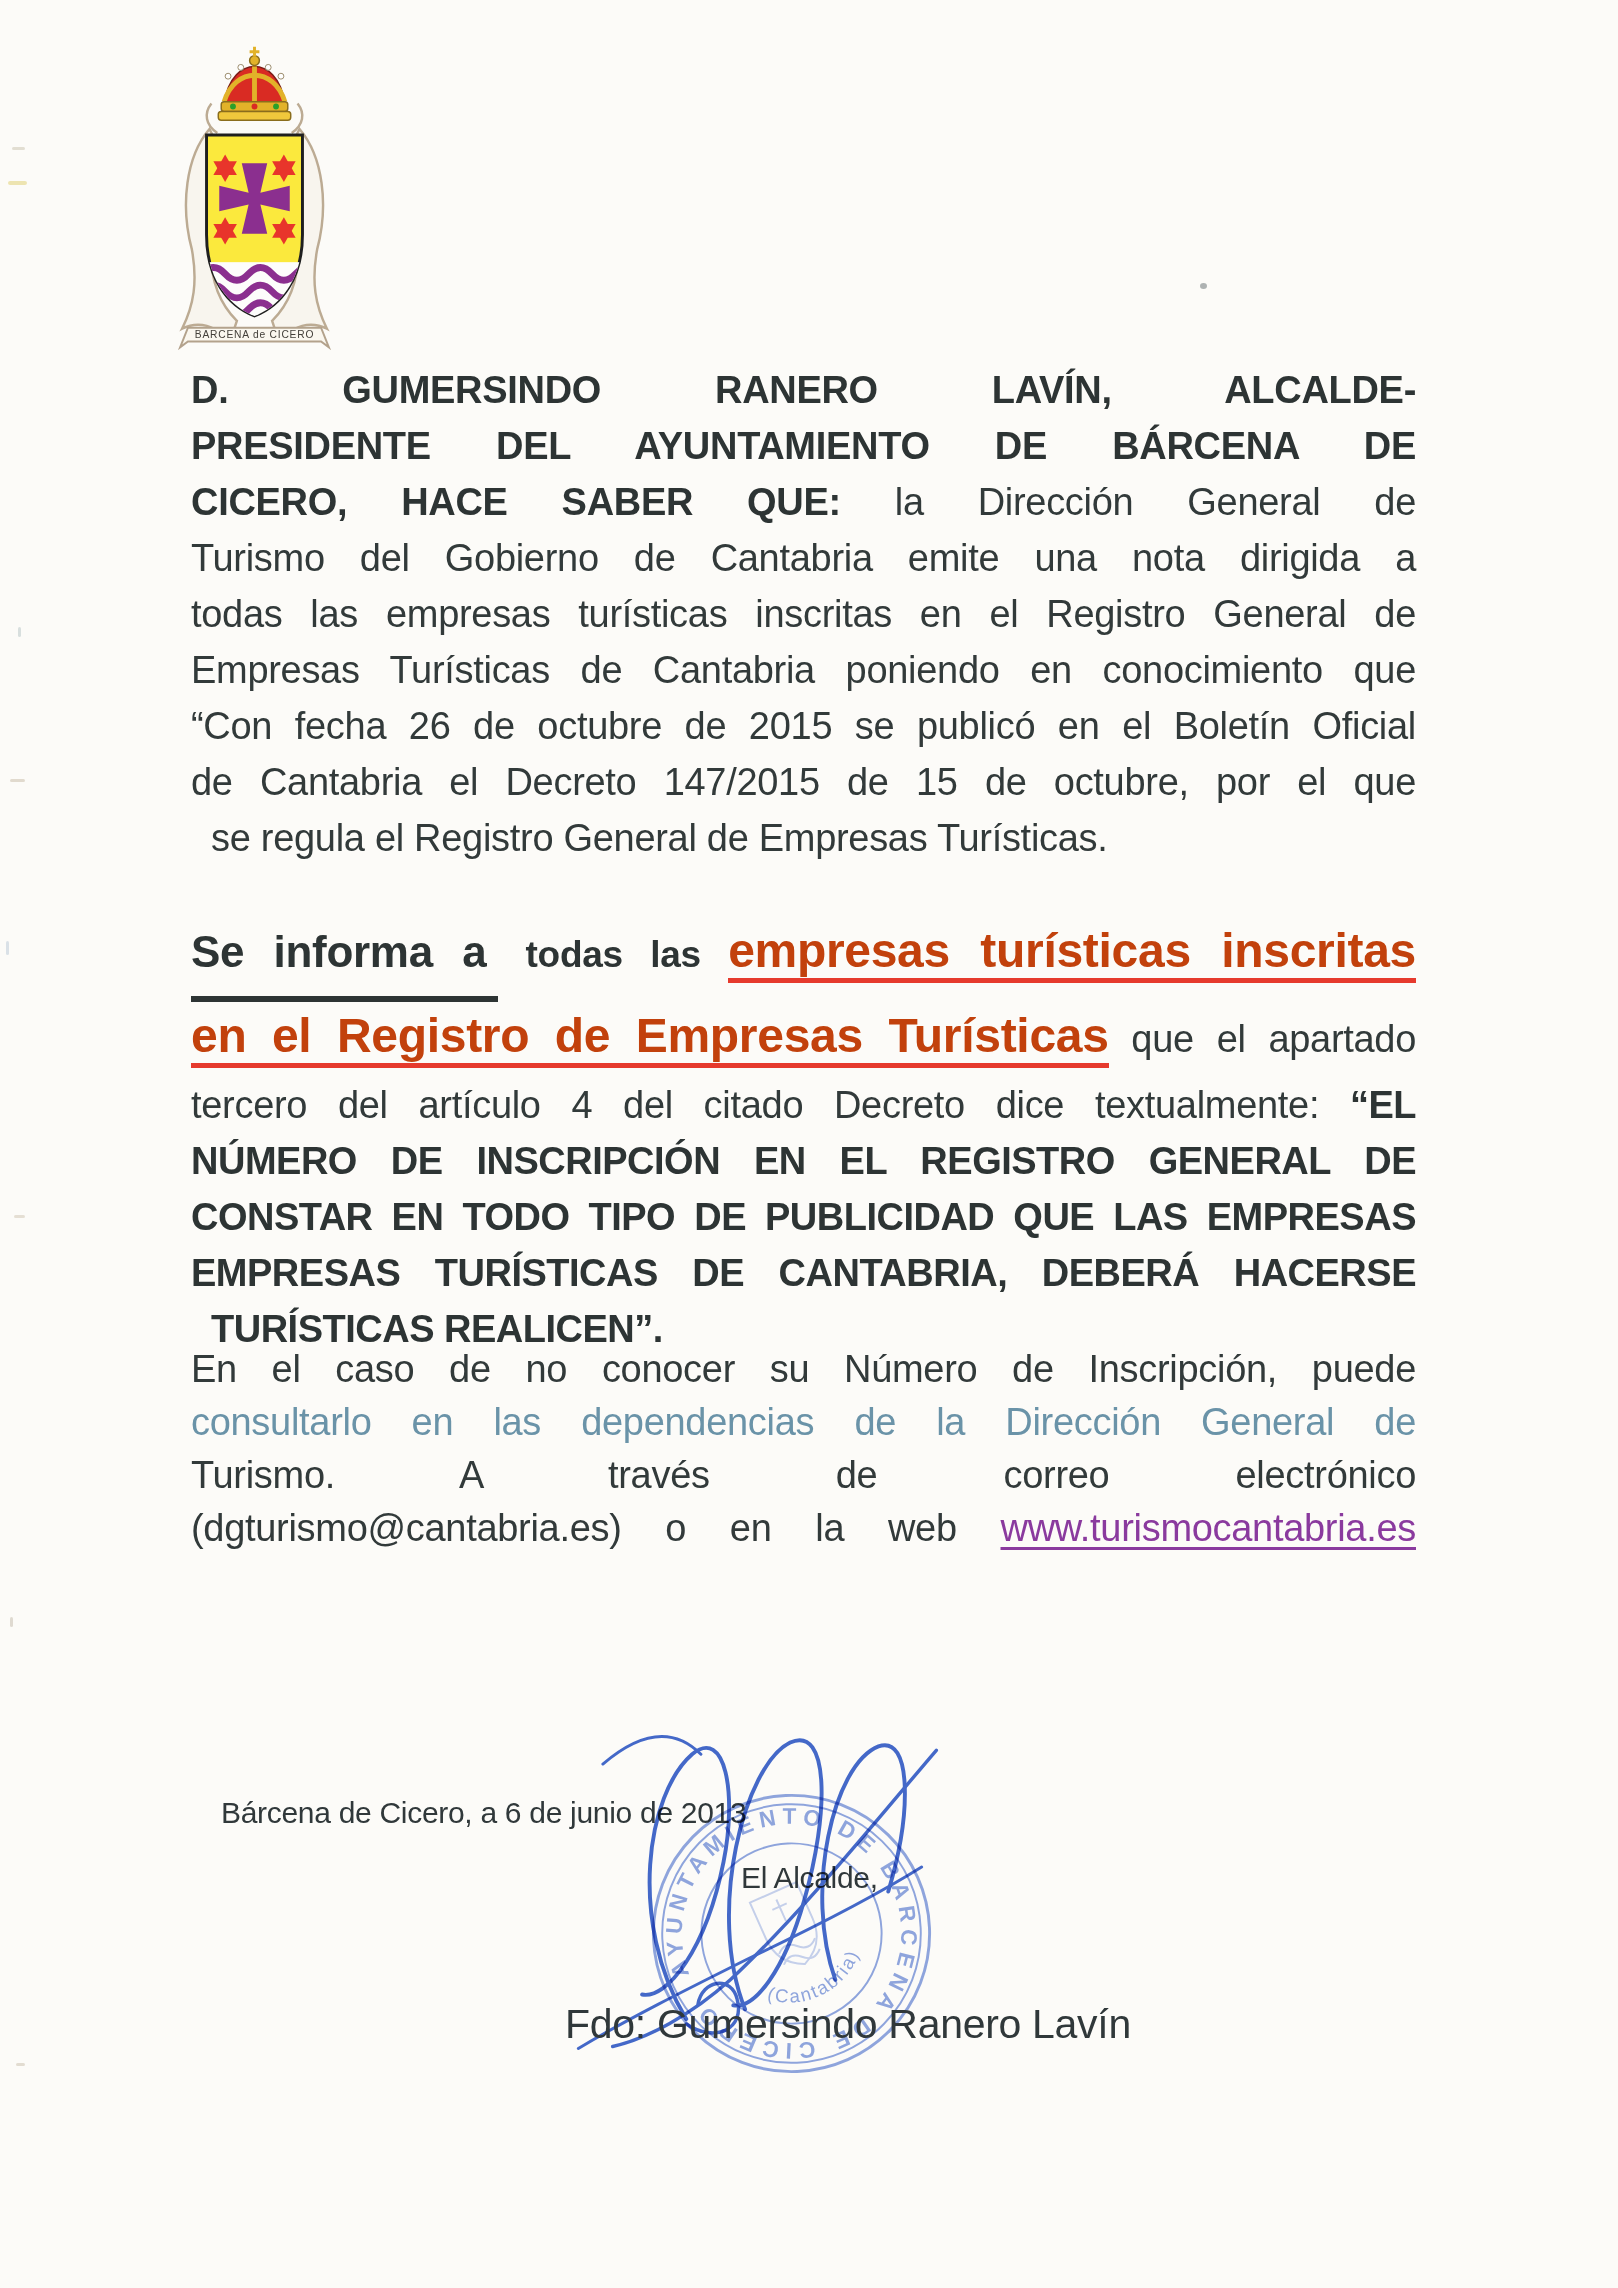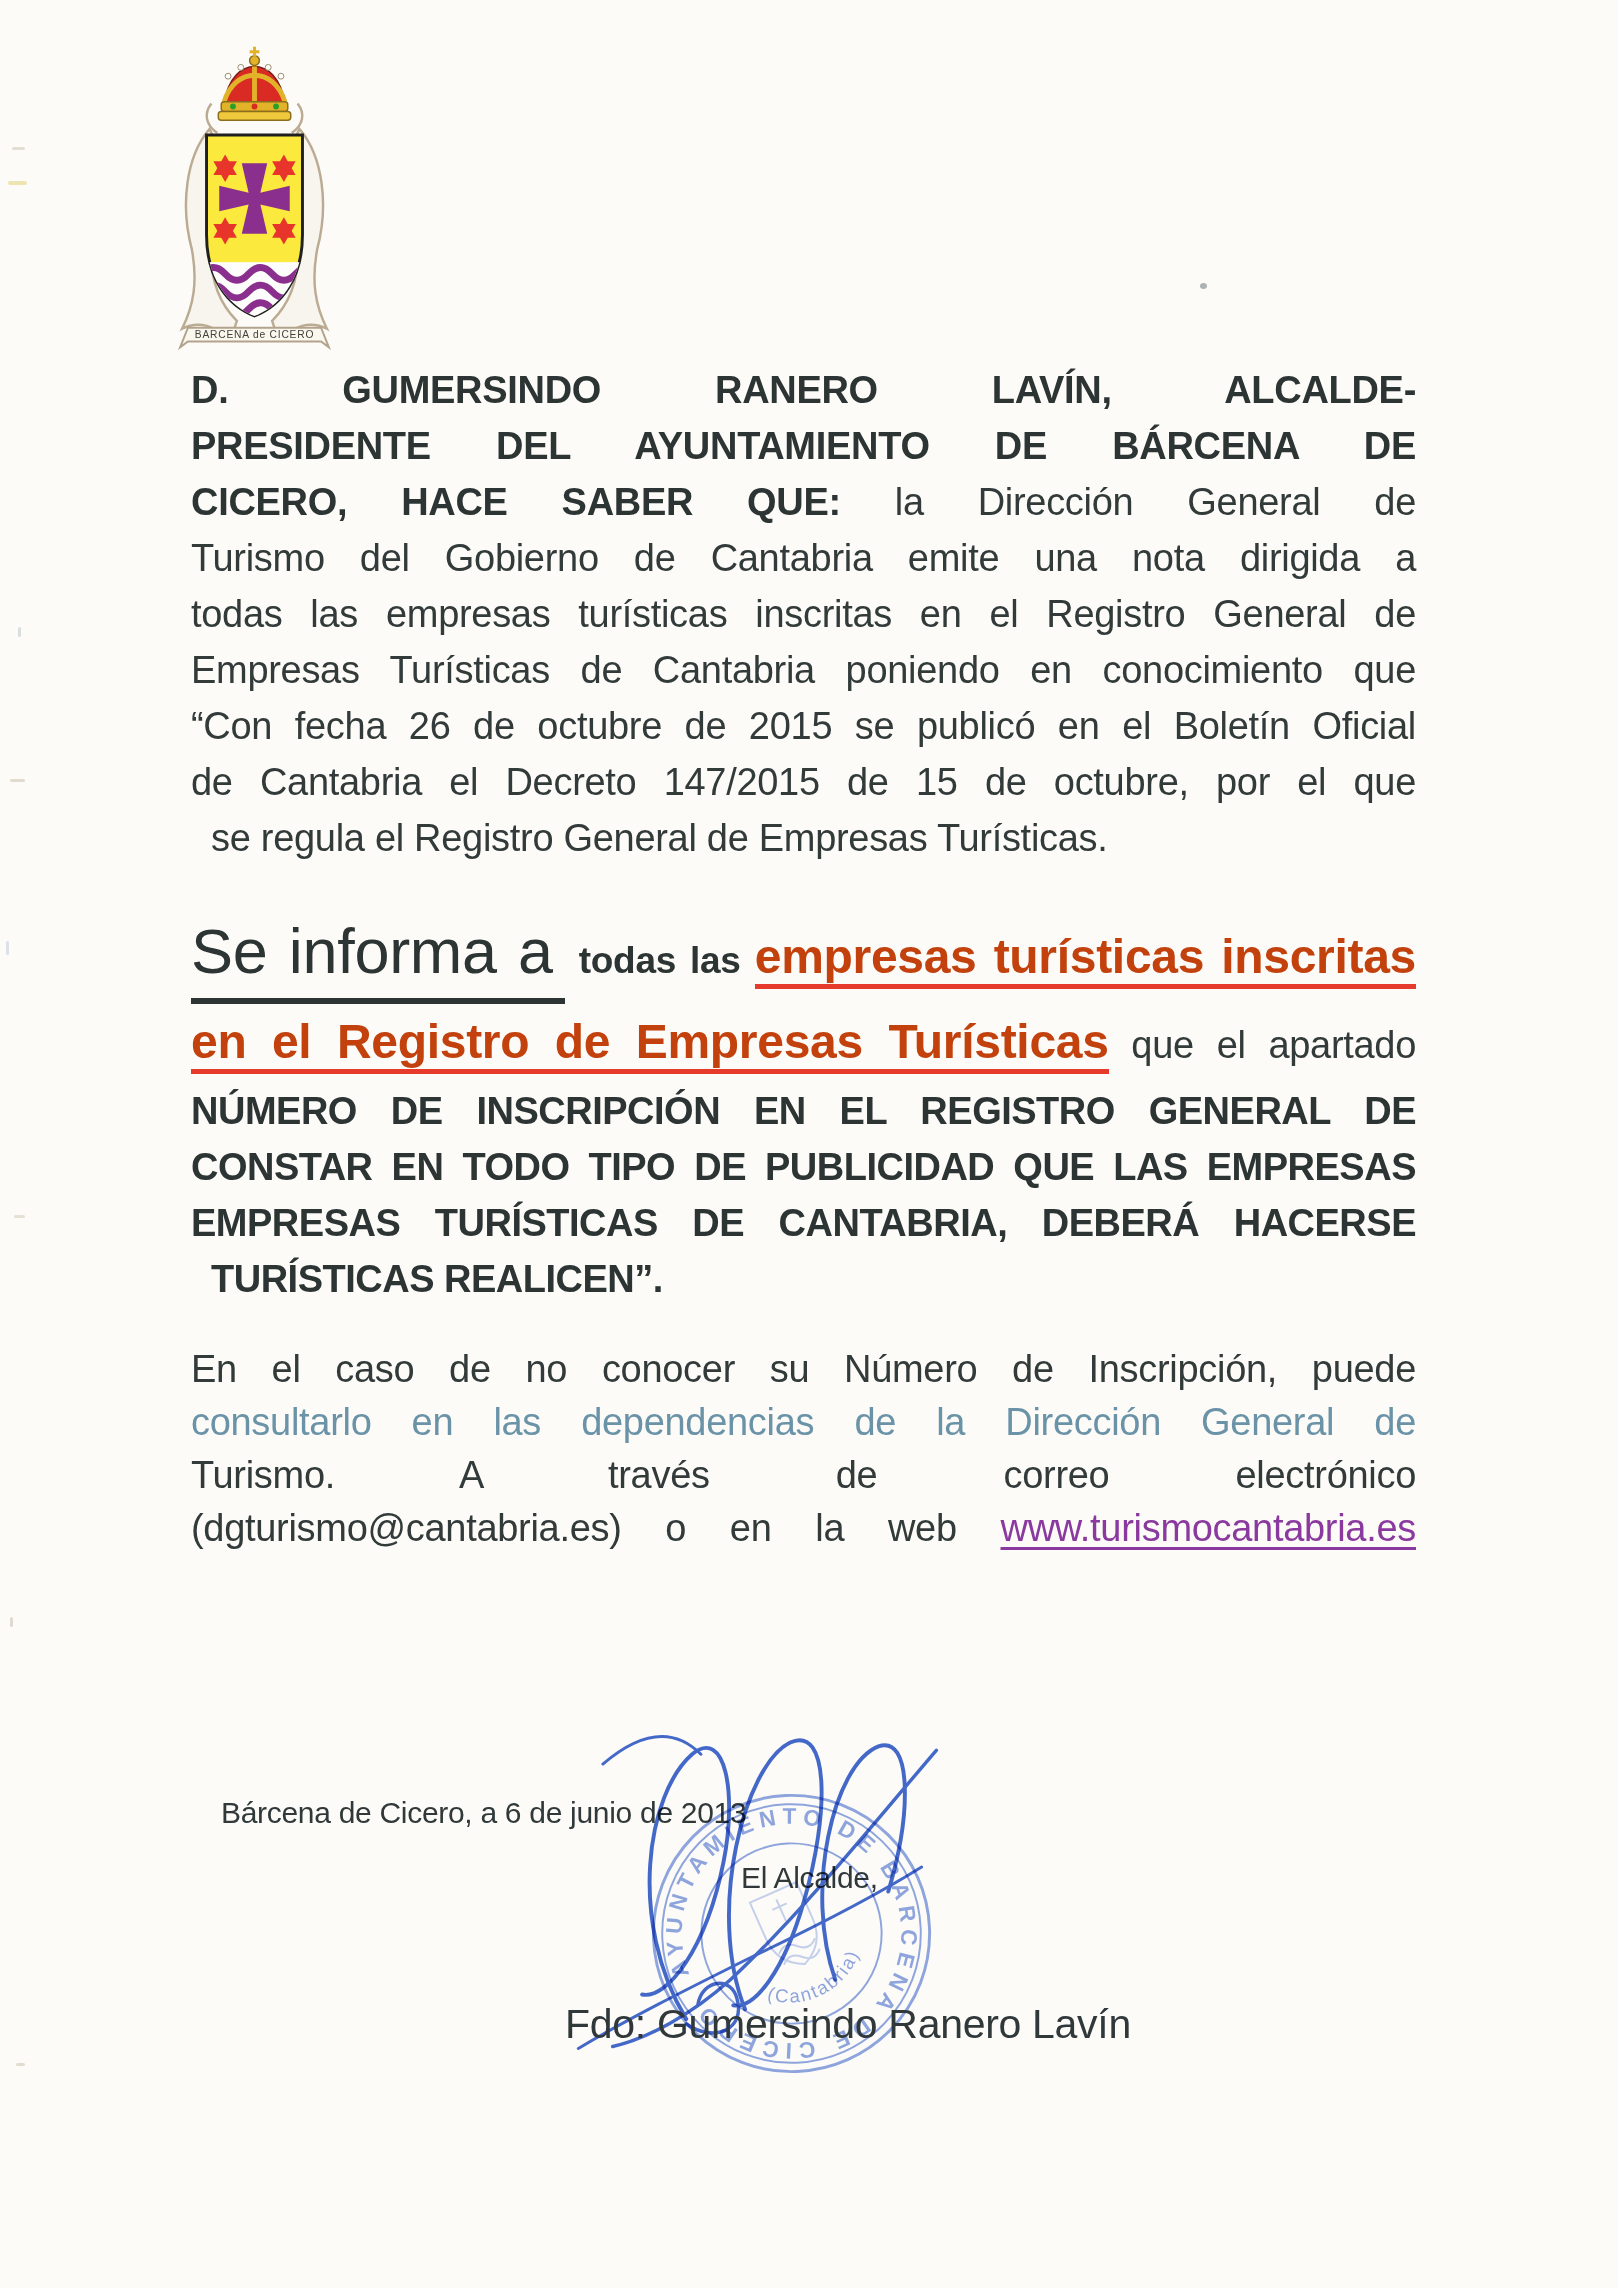--- a/index.html
+++ b/index.html
@@ -25,22 +25,22 @@
   .caps{font-weight:bold;letter-spacing:-0.5px;color:#2d3434;}
   .p1{top:362px;}
   .p2{top:908px;}
   .p3{top:1343px;}
   .p3 .line{line-height:53px;}
   .p4{top:1621px;}
   .p4 .line{line-height:49px;font-size:30px;font-weight:bold;letter-spacing:-0.2px;color:#2d3434;}
   .line-big1{line-height:86px;}
   .line-big2{line-height:76px;}
   .se-informa{
-    font-size:63px;font-weight:normal;color:#2d3434;
-    border-bottom:6.9px solid #2d3434;padding-bottom:12px;padding-right:11.8px;
+    font-size:44px;font-weight:bold;color:#2d3434;
+    border-bottom:6.9px solid #2d3434;padding-bottom:20px;padding-right:11.8px;
   }
   .mid-bold{font-size:37px;font-weight:bold;color:#2d3434;}
   .red-big{
     font-size:48px;font-weight:bold;color:#c2410c;
     border-bottom:5.9px solid #e63a2d;padding-bottom:1px;
   }
   .teal{color:#6a93a8;}
   .red{color:#e63a2d;}
   .weblink{color:#8a3a9e;text-decoration:underline;text-decoration-thickness:2.9px;text-underline-offset:5.9px;cursor:pointer;}
   
@@ -137,20 +137,21 @@
     <div class="line j"><span>todas las empresas turísticas inscritas en el Registro General de</span></div>
     <div class="line j"><span>Empresas Turísticas de Cantabria poniendo en conocimiento que</span></div>
     <div class="line j"><span>“Con fecha 26 de octubre de 2015 se publicó en el Boletín Oficial</span></div>
     <div class="line j"><span>de Cantabria el Decreto 147/2015 de 15 de octubre, por el que</span></div>
     <div class="line last"><span>se regula el Registro General de Empresas Turísticas.</span></div>
   </div>
 
   <div class="para p2">
     <div class="line j line-big1"><span class="se-informa">Se informa a</span><span class="mid-bold"> todas las </span><span class="red-big">empresas turísticas inscritas</span></div>
     <div class="line j line-big2"><span class="red-big">en el Registro de Empresas Turísticas</span><span> que el apartado</span></div>
+    <div class="line j"><span>tercero del artículo 4 del citado Decreto dice textualmente: </span><span class="caps">“EL</span></div>
     <div class="line j"><span class="caps">NÚMERO DE INSCRIPCIÓN EN EL REGISTRO GENERAL DE</span></div>
     <div class="line j"><span class="caps">CONSTAR EN TODO TIPO DE PUBLICIDAD QUE LAS EMPRESAS</span></div>
     <div class="line j"><span class="caps">EMPRESAS TURÍSTICAS DE CANTABRIA, DEBERÁ HACERSE</span></div>
     <div class="line last"><span class="caps">TURÍSTICAS REALICEN”.</span></div>
   </div>
 
   <div class="para p3">
     <div class="line j"><span>En el caso de no conocer su Número de Inscripción, puede</span></div>
     <div class="line j"><span class="teal">consultarlo en las dependencias de la Dirección General de</span></div>
     <div class="line j"><span>Turismo. A través de correo electrónico</span></div>

